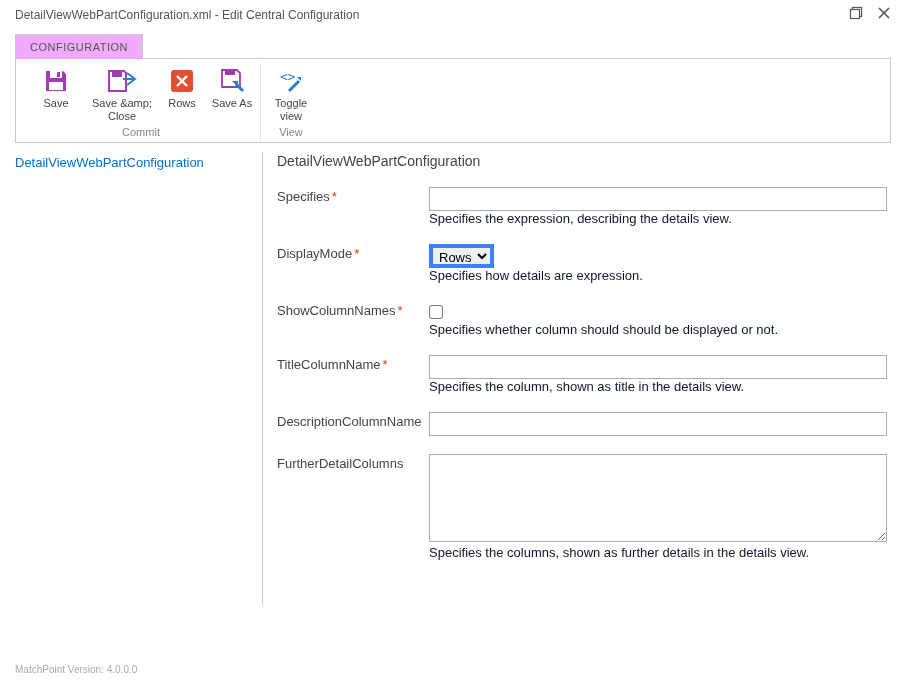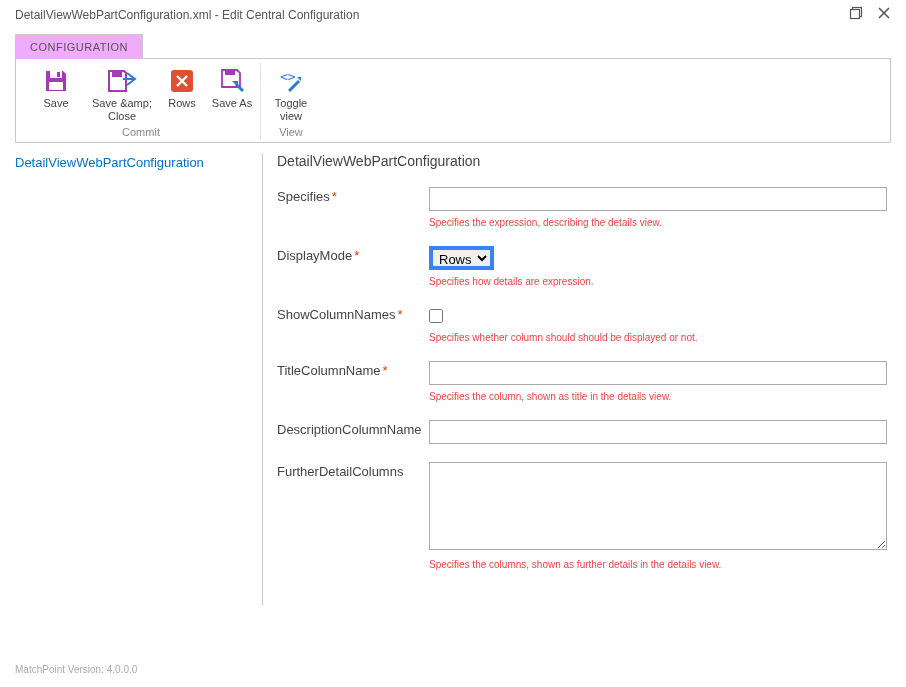--- a/index.html
+++ b/index.html
@@ -144,23 +144,22 @@
   }
   .textarea {
     width: 100%;
     height: 88px;
     border: 1px solid #ababab;
     font: inherit;
     padding: 2px 4px;
     resize: both;
   }
   .hint {
-    font-size: 10px;
-    color: #ef4444;
-    margin-top: 6px;
+    font-size: 13px;
+    color: #0f172a;
   }
   .footer {
     position: absolute;
     bottom: 12px;
     left: 15px;
     font-size: 10px;
     color: #aaa;
   }
 </style>
 </head>

